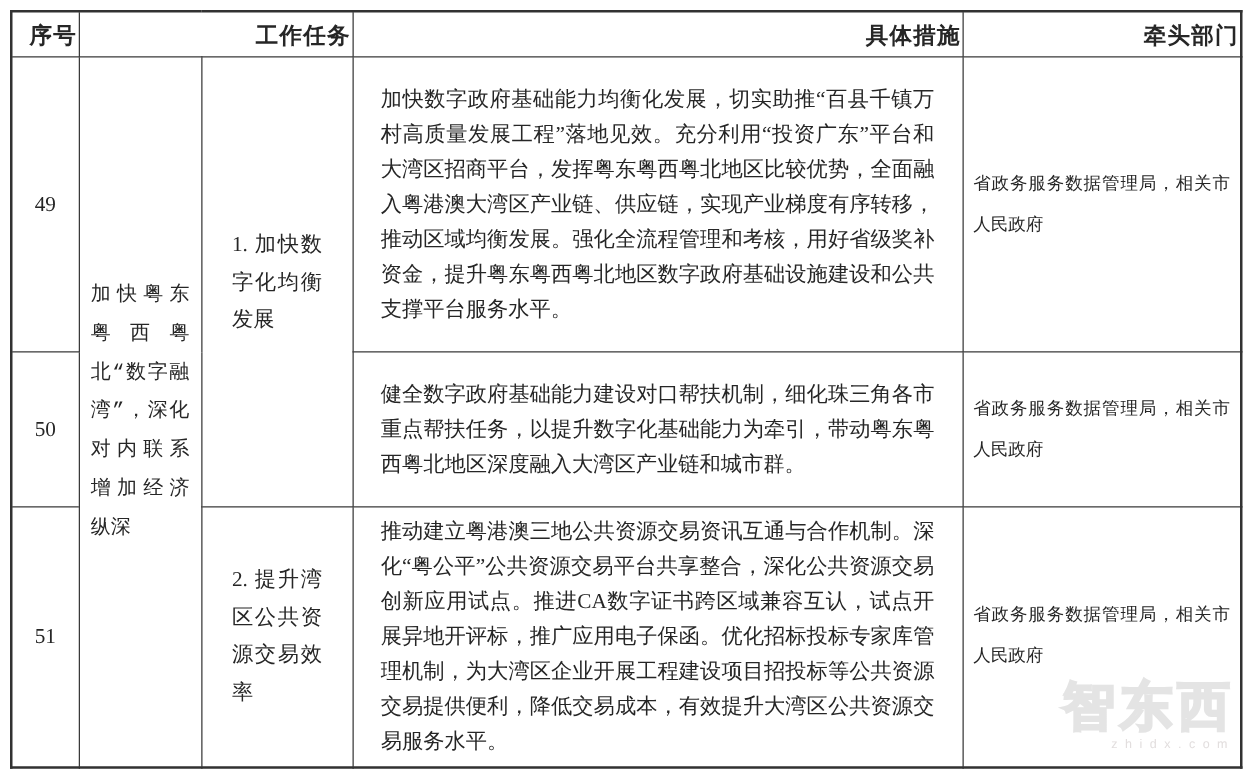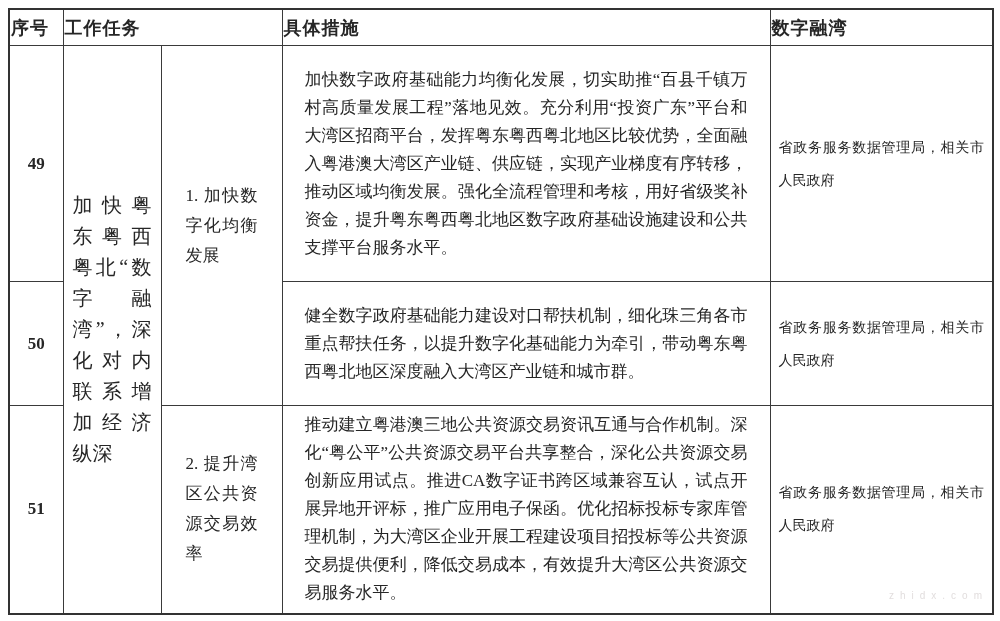--- a/index.html
+++ b/index.html
@@ -28,38 +28,38 @@
     border: 2px solid #323232;
   }
   .doc-table th, .doc-table td {
     border: 1px solid #3a3a3a;
     vertical-align: middle;
     overflow: hidden;
   }
   .doc-table th {
     font-size: 18px;
     font-weight: bold;
-    text-align: left;
+    text-align: right;
     height: 33px;
     letter-spacing: 1px;
   }
   tr.row-49 { height: 236px; }
   tr.row-50 { height: 124px; }
   tr.row-51 { height: 208px; }
   td.idx {
     text-align: center;
     font-size: 17px;
-    font-weight: bold;
   }
   td.task-main {
     padding: 0 9px;
-    font-size: 20px;
+    font-size: 16px;
     line-height: 31px;
     text-align: justify;
     text-justify: inter-character;
+    font-family: Liberation Mono, monospace;
   }
   td.task-sub {
     padding: 0 24px;
     font-size: 17px;
     line-height: 30px;
     text-align: justify;
     text-justify: inter-character;
   }
   td.measures {
     padding: 0 22px;
@@ -113,21 +113,21 @@
       <col style="width:98px">
       <col style="width:121px">
       <col style="width:488px">
       <col style="width:223px">
     </colgroup>
     <thead>
       <tr class="header-row">
         <th>序号</th>
         <th colspan="2">工作任务</th>
         <th>具体措施</th>
-        <th>数字融湾</th>
+        <th>牵头部门</th>
       </tr>
     </thead>
     <tbody>
       <tr class="row-49">
         <td class="idx">49</td>
         <td class="task-main" rowspan="3">加快粤东粤西粤北“数字融湾”，深化对内联系增加经济纵深</td>
         <td class="task-sub" rowspan="2">1. 加快数字化均衡发展</td>
         <td class="measures">加快数字政府基础能力均衡化发展，切实助推“百县千镇万村高质量发展工程”落地见效。充分利用“投资广东”平台和大湾区招商平台，发挥粤东粤西粤北地区比较优势，全面融入粤港澳大湾区产业链、供应链，实现产业梯度有序转移，推动区域均衡发展。强化全流程管理和考核，用好省级奖补资金，提升粤东粤西粤北地区数字政府基础设施建设和公共支撑平台服务水平。</td>
         <td class="dept">省政务服务数据管理局，相关市人民政府</td>
       </tr>
@@ -139,16 +139,17 @@
       <tr class="row-51">
         <td class="idx">51</td>
         <td class="task-sub">2. 提升湾区公共资源交易效率</td>
         <td class="measures">推动建立粤港澳三地公共资源交易资讯互通与合作机制。深化“粤公平”公共资源交易平台共享整合，深化公共资源交易创新应用试点。推进CA数字证书跨区域兼容互认，试点开展异地开评标，推广应用电子保函。优化招标投标专家库管理机制，为大湾区企业开展工程建设项目招投标等公共资源交易提供便利，降低交易成本，有效提升大湾区公共资源交易服务水平。</td>
         <td class="dept">省政务服务数据管理局，相关市人民政府</td>
       </tr>
     </tbody>
   </table>
 
   <div class="watermark">
+    <div class="wm-logo">智东西</div>
     <div class="wm-domain">zhidx.com</div>
   </div>
 
 </div>
 
 </body></html>

